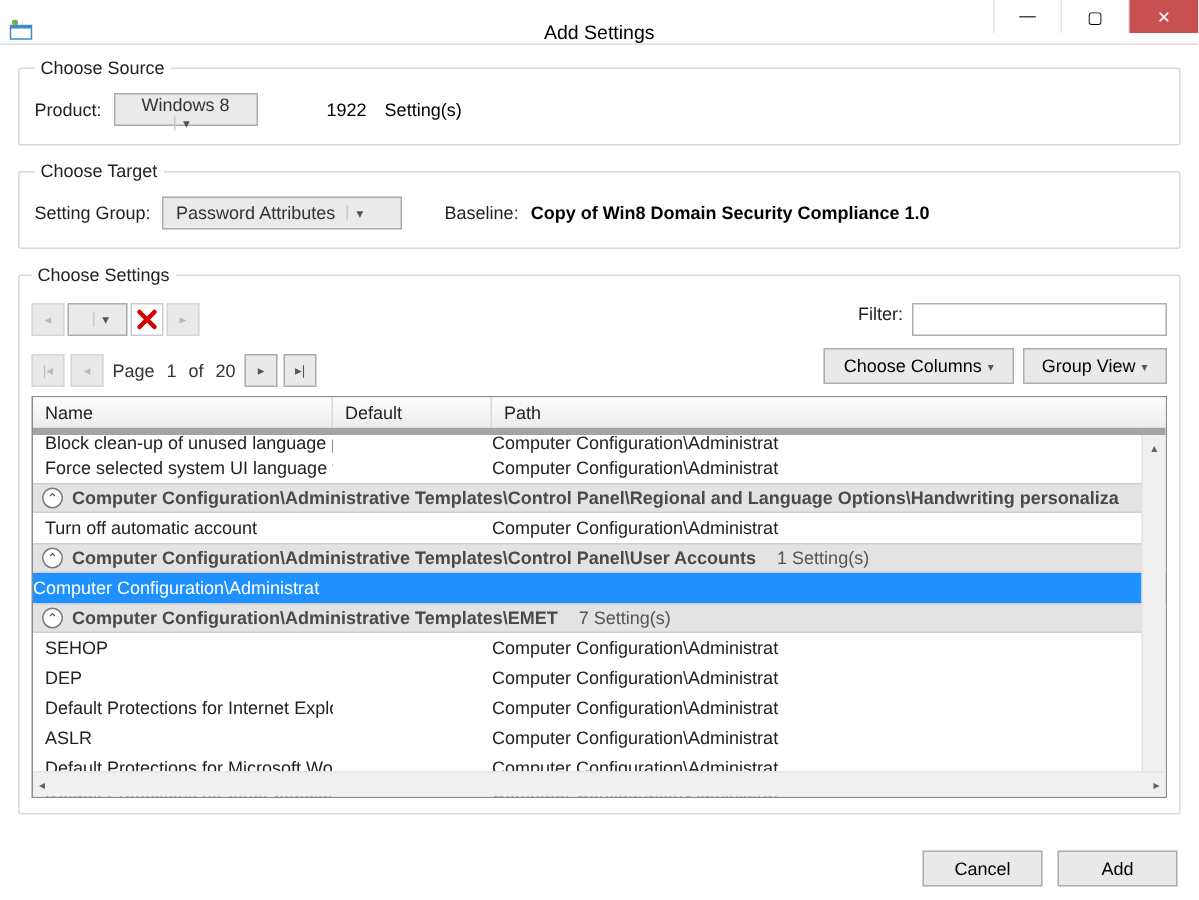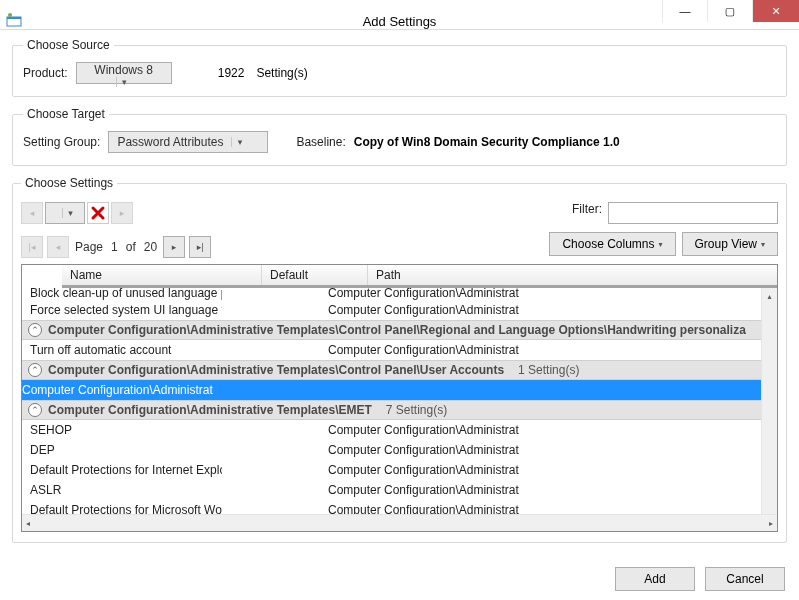--- a/index.html
+++ b/index.html
@@ -91,22 +91,21 @@
   .grid-wrap {
     border:1px solid #8a8a8a;
     margin-top:6px;
     height: 268px;
     display:flex; flex-direction:column;
     position:relative;
   }
   .grid-head {
     display:flex;
     background:#fff;
-    border-bottom:3px solid #a3a3a3;
-    margin-left:40px;
+    border-bottom:5px solid #a3a3a3;
   }
   .gh-cell {
     border-right:1px solid #d8d8d8;
     padding:3px 8px;
     font-size:12px;
     color:#222;
     background:linear-gradient(#fdfdfd,#ececec);
   }
   .gh-cell.name { width:200px; }
   .gh-cell.def  { width:106px; }
@@ -334,20 +333,20 @@
         <div class="hscroll">
           <span class="ar">◂</span>
           <span class="ar">▸</span>
         </div>
       </div>
     </div>
   </fieldset>
 
   <div class="footer">
     <button class="btn">
+        <span>Cancel</span>
+      </button>
+    <button class="btn">
         <span>Add</span>
       </button>
-    <button class="btn">
-        <span>Cancel</span>
-      </button>
   </div>
 
 </div>
 
 </body></html>

